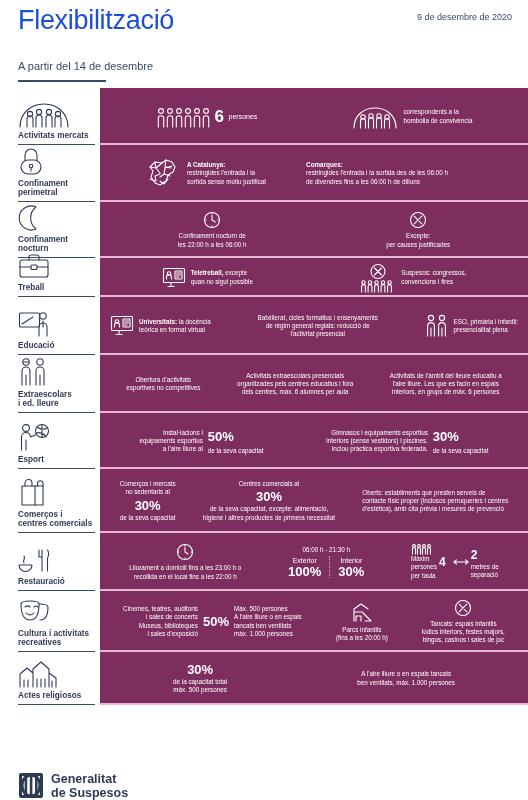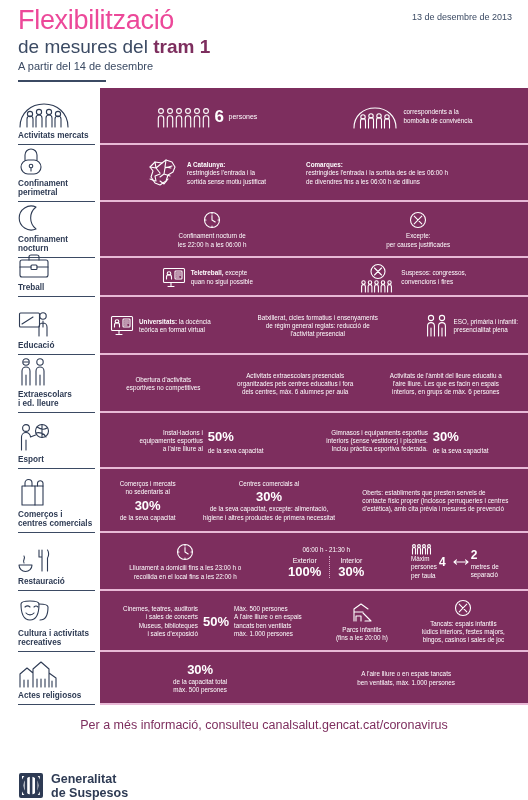--- a/index.html
+++ b/index.html
@@ -5,21 +5,21 @@
   html,body{margin:0;padding:0;}
   body{
     width:528px;height:800px;background:#ffffff;
     font-family:"Liberation Sans","DejaVu Sans",sans-serif;
     color:#2e3b54;overflow:hidden;position:relative;
   }
   .page{position:relative;width:528px;height:800px;}
 
   
   .header{position:absolute;left:0;top:0;width:528px;height:88px;}
-  .h-title{position:absolute;left:18px;top:7px;font-size:27px;font-weight:400;color:#ec4899;letter-spacing:-0.3px;line-height:1;}
+  .h-title{position:absolute;left:18px;top:7px;font-size:27px;font-weight:400;color:#1d4ed8;letter-spacing:-0.3px;line-height:1;}
   .h-sub{position:absolute;left:18px;top:37px;font-size:19px;font-weight:400;color:#3b4a63;line-height:1;}
   .h-sub b{font-weight:bold;color:#7d2e5e;}
   .h-sub2{position:absolute;left:18px;top:60px;font-size:11px;color:#3b4a63;}
   .h-date{position:absolute;right:16px;top:12px;font-size:9px;color:#3b4a63;}
 
   
   .copyright{
     position:absolute;left:-96px;top:510px;width:250px;
     transform:rotate(-90deg);transform-origin:center center;
     font-size:5.4px;color:#3b4a63;letter-spacing:0.1px;white-space:nowrap;text-align:center;
@@ -64,23 +64,22 @@
   .salut{position:absolute;right:14px;top:6px;font-size:29px;color:#9cc0e4;letter-spacing:-0.5px;}
   .divider{position:absolute;left:18px;top:80px;width:88px;height:1.6px;background:#3b4a63;}
 </style>
 </head>
 <body>
 
 <div class="page">
 
   <div class="header">
     <div class="h-title">Flexibilització</div>
-    <div class="h-sub"><span>de mesures del </span><b>tram 1</b></div>
     <div class="h-sub2">A partir del 14 de desembre</div>
-    <div class="h-date">13 de desembre de 2013</div>
+    <div class="h-date">9 de desembre de 2020</div>
     <div class="divider"></div>
   </div>
 
   <div class="copyright">2020. © Generalitat de Catalunya. Servei Català de la Salut (13.12.2020)</div>
 
   <div class="grid">
 
     <div class="row" style="height:57px">
       <div class="cat">
         <div class="ic">
@@ -557,21 +556,20 @@
         </div>
         <div>
           <div class="txt ctr" style="white-space:pre-line">A l'aire lliure o en espais tancats
 ben ventilats, màx. 1.000 persones</div>
         </div>
       </div>
     </div>
 
   </div>
 
-  <div class="moreinfo">Per a més informació, consulteu canalsalut.gencat.cat/coronavirus</div>
 
   <div class="footbar">
     <div class="gen">
       <span>
         <svg width="26" height="27" viewBox="0 0 26 27">
             <rect x="1" y="1" width="24" height="25" rx="2" fill="#2e3b54"></rect>
             <g fill="#ffffff">
               <rect x="4" y="4" width="2.6" height="19"></rect>
               <rect x="9.2" y="4" width="2.6" height="19"></rect>
               <rect x="14.4" y="4" width="2.6" height="19"></rect>

